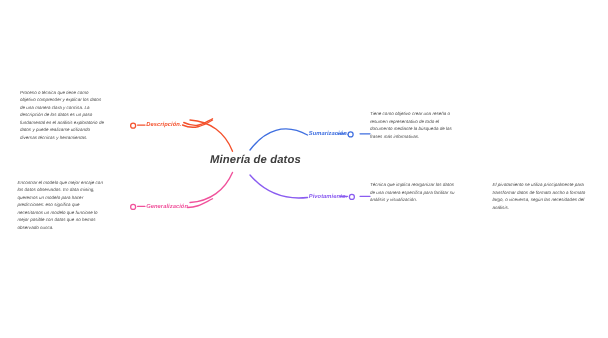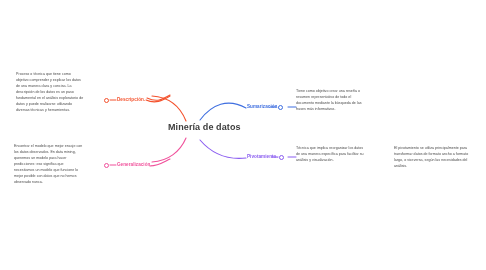--- a/index.html
+++ b/index.html
@@ -13,20 +13,21 @@
     position: relative;
     overflow: hidden;
     font-family: "Liberation Sans", sans-serif;
     color: #3c3c3c;
   }
   #canvas {
     position: absolute;
     left: 0; top: 0;
     width: 486px;
     height: 202px;
+    font-style: italic;
   }
   #edges {
     position: absolute;
     left: 0; top: 0;
     width: 486px;
     height: 270px;
     pointer-events: none;
   }
   
   .root-label {

